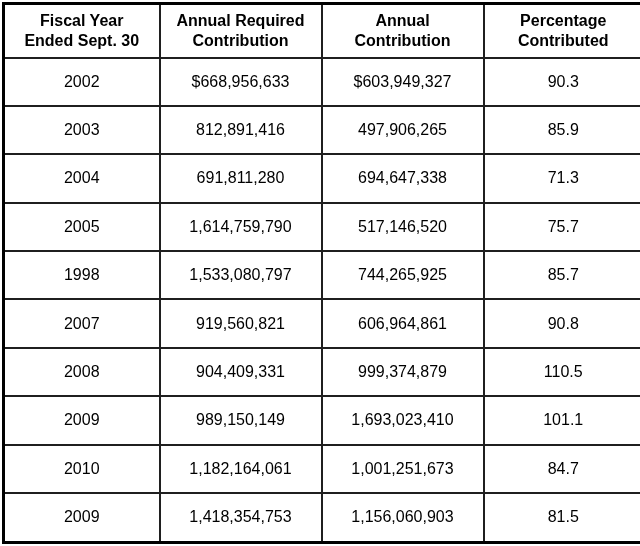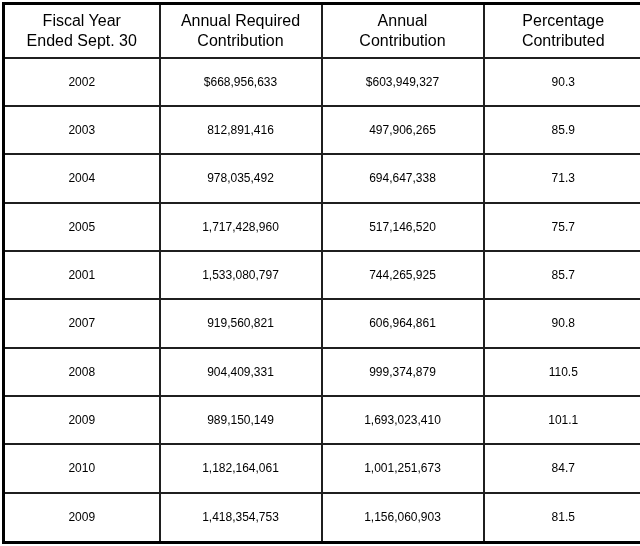--- a/index.html
+++ b/index.html
@@ -27,27 +27,27 @@
   table.data-table td {
     border: 2px solid #1f1f1f;
     text-align: center;
     vertical-align: middle;
     color: #000000;
     padding: 0 4px;
     box-sizing: border-box;
   }
   table.data-table th {
     font-size: 16px;
-    font-weight: normal;
+    font-weight: bold;
     line-height: 1.25;
     white-space: pre-line;
     height: 54px;
   }
   table.data-table td {
-    font-size: 12px;
+    font-size: 16px;
     font-weight: normal;
   }
   col.c1 { width: 156px; }
   col.c2 { width: 162px; }
   col.c3 { width: 162px; }
   col.c4 { width: 160px; }
 </style>
 </head>
 <body>
 
@@ -79,32 +79,32 @@
         <td>90.3</td>
       </tr>
       <tr>
         <td>2003</td>
         <td>812,891,416</td>
         <td>497,906,265</td>
         <td>85.9</td>
       </tr>
       <tr>
         <td>2004</td>
-        <td>978,035,492</td>
+        <td>691,811,280</td>
         <td>694,647,338</td>
         <td>71.3</td>
       </tr>
       <tr>
         <td>2005</td>
-        <td>1,717,428,960</td>
+        <td>1,614,759,790</td>
         <td>517,146,520</td>
         <td>75.7</td>
       </tr>
       <tr>
-        <td>2001</td>
+        <td>1998</td>
         <td>1,533,080,797</td>
         <td>744,265,925</td>
         <td>85.7</td>
       </tr>
       <tr>
         <td>2007</td>
         <td>919,560,821</td>
         <td>606,964,861</td>
         <td>90.8</td>
       </tr>

